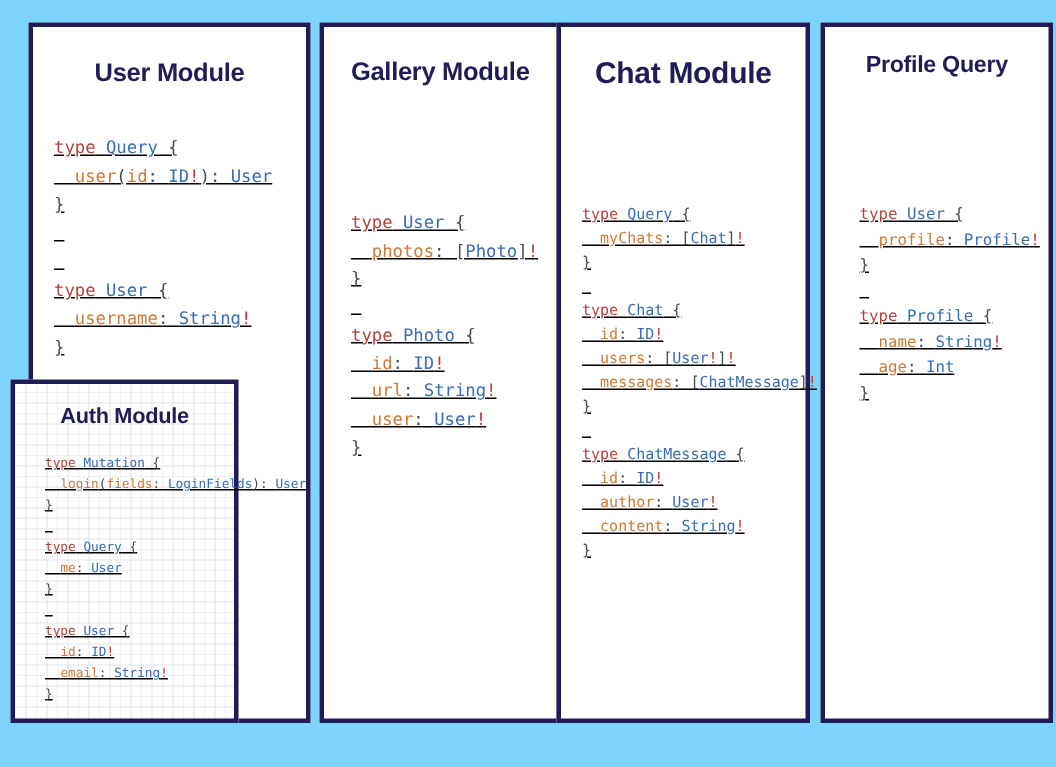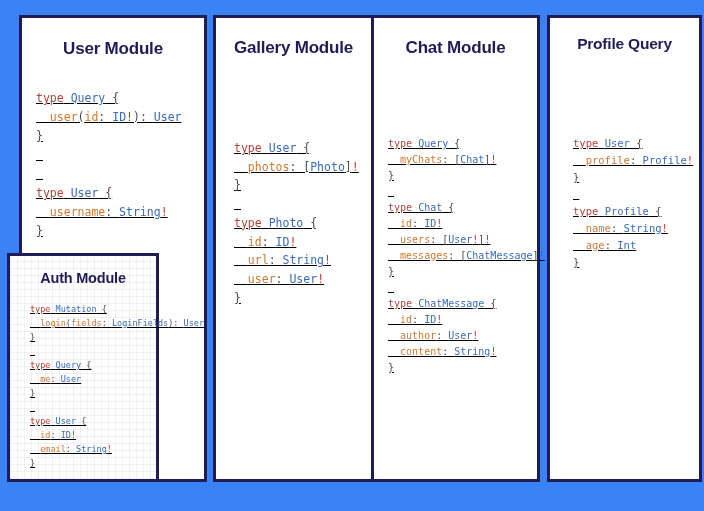--- a/index.html
+++ b/index.html
@@ -1,17 +1,17 @@
 <!DOCTYPE html>
 <html style="--c-border: #201c55; --c-title: #201c55; --c-kw: #b2423c; --c-ty: #3a6cb4; --c-fd: #cd7a35; --c-pl: #474b52; --c-bang: #c23b36;"><head>
 <meta charset="utf-8">
 <style>
   html,body{margin:0;padding:0;background:#ffffff;}
   #canvas{
-    position:relative;width:704px;height:511px;background:#3b82f6;
+    position:relative;width:704px;height:511px;background:#7dd3fc;
     font-family:"Liberation Sans",sans-serif;overflow:hidden;
   }
   .module{
     position:absolute;background:#ffffff;
     border:3px solid var(--c-border);box-sizing:border-box;
   }
   .module-title{
     margin:0;text-align:center;font-weight:700;color:var(--c-title);
     letter-spacing:-0.2px;font-family:"Liberation Sans",sans-serif;
   }
@@ -35,21 +35,21 @@
       repeating-linear-gradient(90deg, rgba(190,193,205,0.22) 0 1px, transparent 1px 7px);
     background-color:#ffffff;}
   #box-gallery{left:213px;top:15px;width:161px;height:467px;z-index:1;}
   #box-chat   {left:371px;top:15px;width:169px;height:467px;z-index:1;}
   #box-profile{left:547px;top:15px;width:155px;height:467px;z-index:1;}
 
   
   #box-user    .module-title{padding-top:21px;font-size:17px;}
   #box-auth    .module-title{padding-top:14px;font-size:14.5px;}
   #box-gallery .module-title{padding-top:20px;font-size:17px;}
-  #box-chat    .module-title{padding-top:20px;font-size:17px;}
+  #box-chat    .module-title{padding-top:20px;font-size:20px;}
   #box-profile .module-title{padding-top:17px;font-size:15.5px;}
 
   
   #code-user   {left:8px; top:65px; font-size:11.5px;line-height:19px;}
   #code-auth   {left:14px;top:40px; font-size:8.5px; line-height:14px;}
   #code-gallery{left:12px;top:115px;font-size:11.5px;line-height:18.7px;}
   #code-chat   {left:8px; top:112px;font-size:10px;  line-height:16px;}
   #code-profile{left:17px;top:111px;font-size:10.5px;line-height:17px;}
 </style>
 </head>

